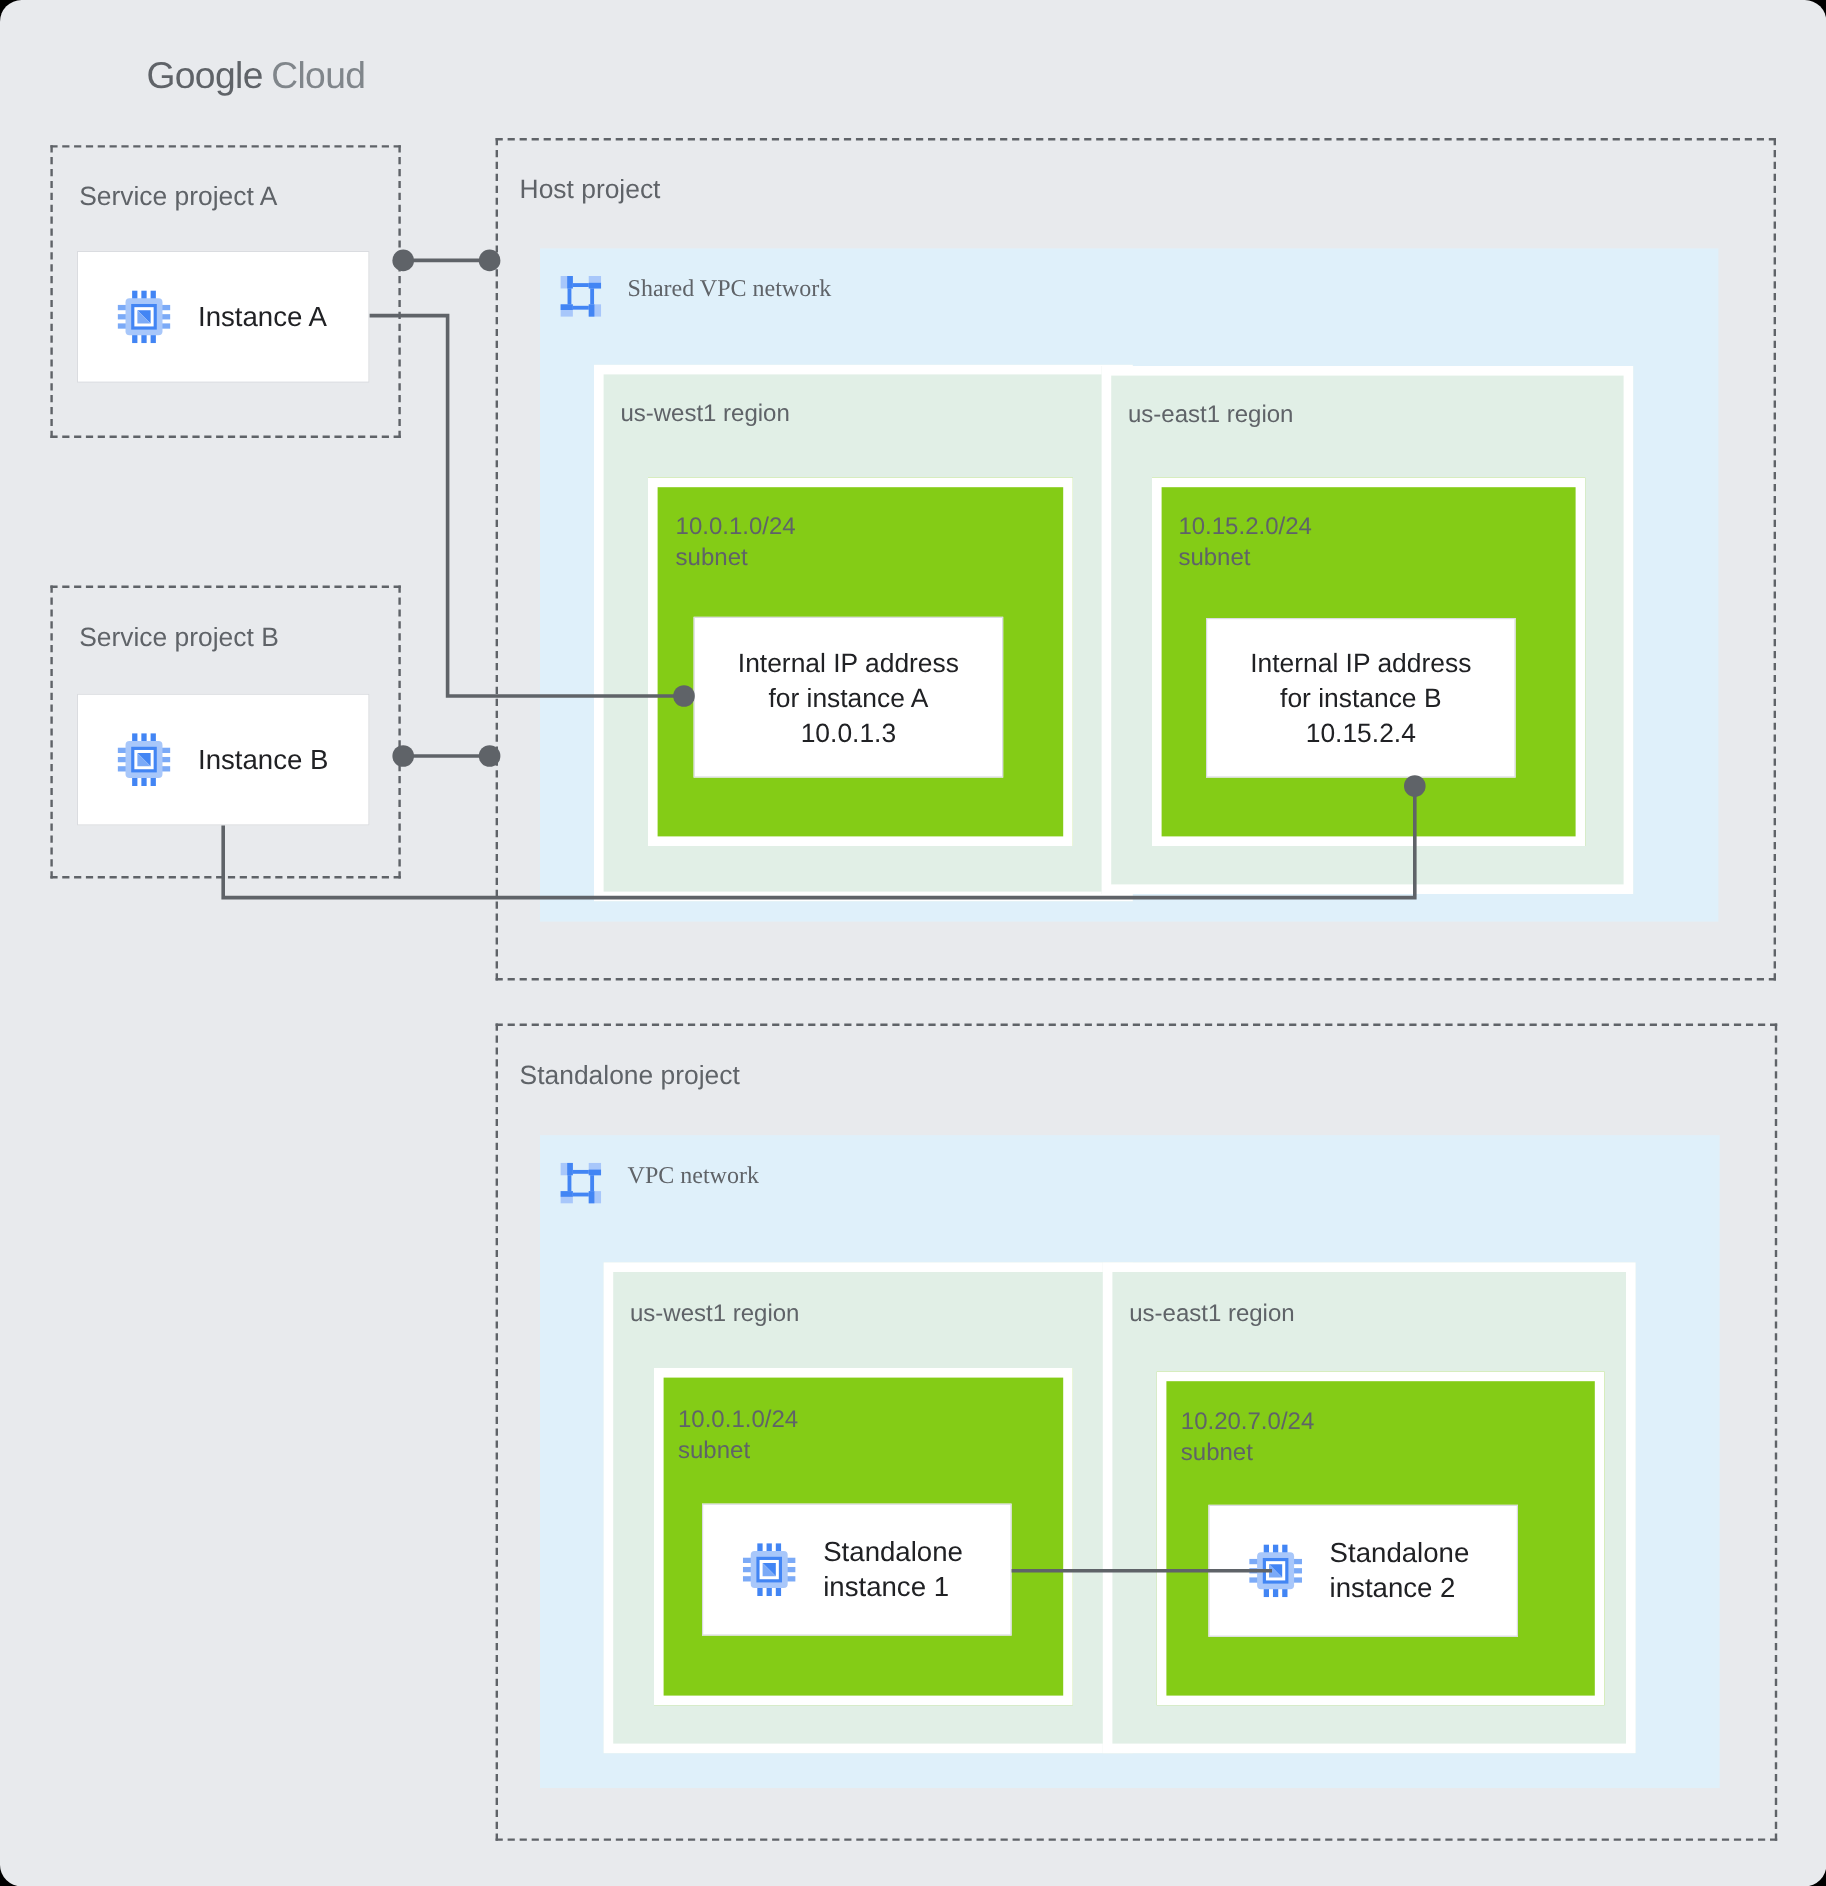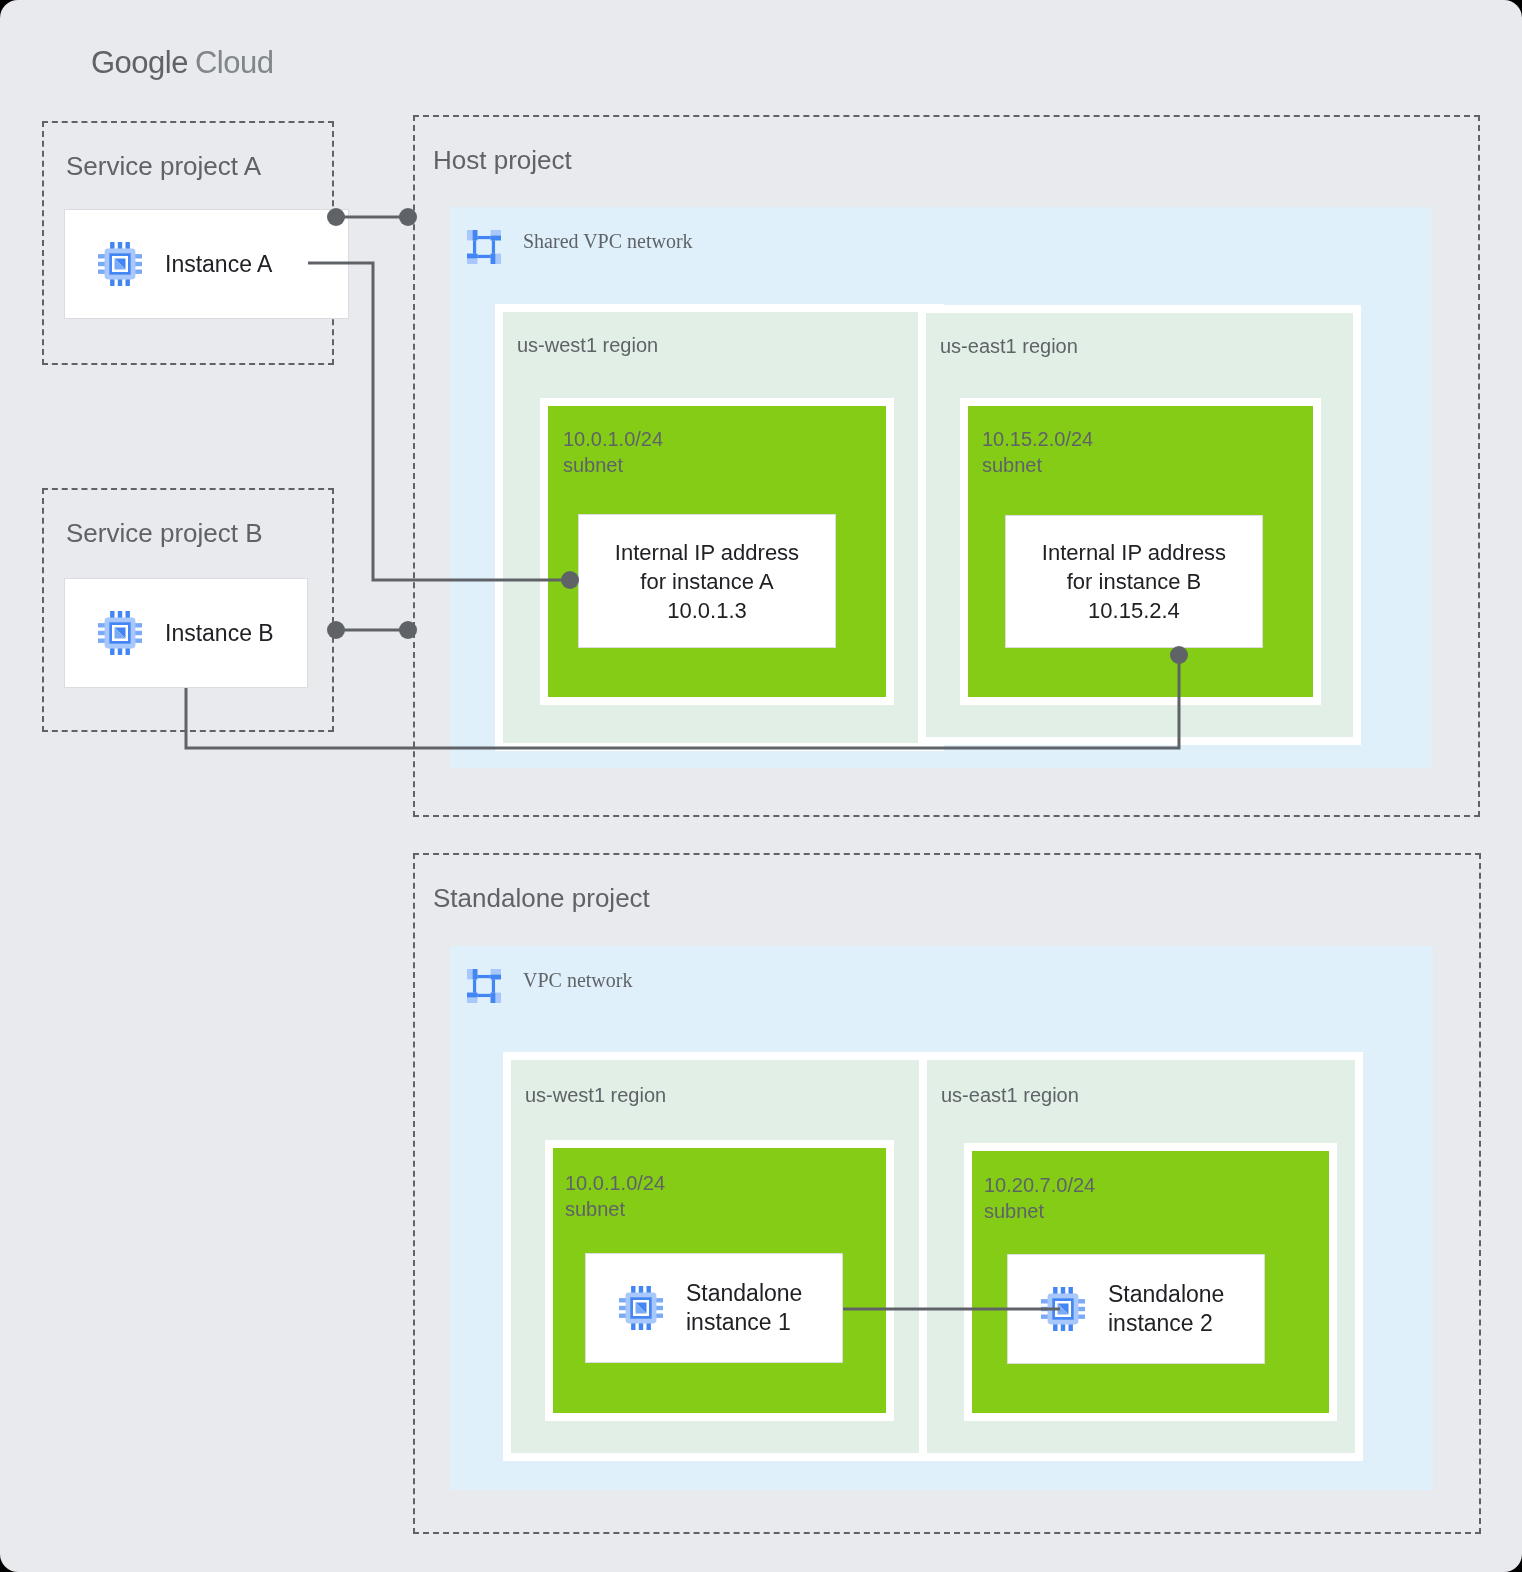--- a/index.html
+++ b/index.html
@@ -2,30 +2,30 @@
 <html><head>
 <meta charset="utf-8">
 <style>
   html,body{margin:0;padding:0;background:#000;}
   .stage{
     position:relative;width:1522px;height:1572px;background:#e8eaed;
     border-radius:18px;overflow:hidden;
     font-family:"Liberation Sans","DejaVu Sans",sans-serif;
   }
   
-  .logo{position:absolute;left:35px;top:40px;display:flex;align-items:center;gap:0;}
+  .logo{position:absolute;left:35px;top:40px;display:flex;align-items:center;gap:31px;}
   .logo-text{font-size:31px;letter-spacing:-0.5px;}
   .logo-google{color:#5f6368;font-weight:500;}
   .logo-cloud{color:#80868b;font-weight:400;margin-left:7px;}
   
   .project{
     position:absolute;border:2px dashed #5f6368;background:transparent;
   }
   .project-label{
-    position:absolute;font-size:26px;color:#5f6368;white-space:nowrap;
+    position:absolute;font-size:22px;color:#5f6368;white-space:nowrap;
   }
   
   .netbox{position:absolute;background:#dff0fa;}
   .net-header{position:absolute;display:flex;align-items:flex-start;gap:22px;font-family:Liberation Serif, serif;}
   .net-label{font-size:20px;color:#5f6368;white-space:nowrap;}
   
   .region{position:absolute;background:#e1efe6;border:8px solid #ffffff;}
   .region-label{position:absolute;font-size:20px;color:#5f6368;white-space:nowrap;}
   
   .subnet{position:absolute;background:#84cc16;border:8px solid #ffffff;}
@@ -53,21 +53,21 @@
       <use href="#cldp" stroke="#FBBC05" stroke-width="13" stroke-dasharray="14 86" stroke-dashoffset="0"></use>
       <use href="#cldp" stroke="#EA4335" stroke-width="13" stroke-dasharray="28 72" stroke-dashoffset="-14"></use>
       <use href="#cldp" stroke="#4285F4" stroke-width="13" stroke-dasharray="34 66" stroke-dashoffset="-42"></use>
       <use href="#cldp" stroke="#34A853" stroke-width="13" stroke-dasharray="24 76" stroke-dashoffset="-76"></use>
     </svg>
     <span class="logo-text"><span class="logo-google">Google</span><span class="logo-cloud">Cloud</span></span>
   </div>
 
   <div class="project" style="left:42px;top:121px;width:288px;height:240px;">
     <div class="project-label" style="left:22px;top:28px;">Service project A</div>
-    <div class="card inst-card" style="left:20px;top:86px;width:285px;height:110px;">
+    <div class="card inst-card" style="left:20px;top:86px;width:244px;height:110px;">
       <svg class="icon" width="44" height="44" viewBox="0 0 40 40">
         <g fill="#4285F4">
           <rect x="11" y="0" width="4" height="8"></rect>
             <rect x="18" y="0" width="4" height="8"></rect>
             <rect x="25" y="0" width="4" height="8"></rect>
           <rect x="11" y="32" width="4" height="8"></rect>
             <rect x="18" y="32" width="4" height="8"></rect>
             <rect x="25" y="32" width="4" height="8"></rect>
         </g>
         <g fill="#7BAAF7">

